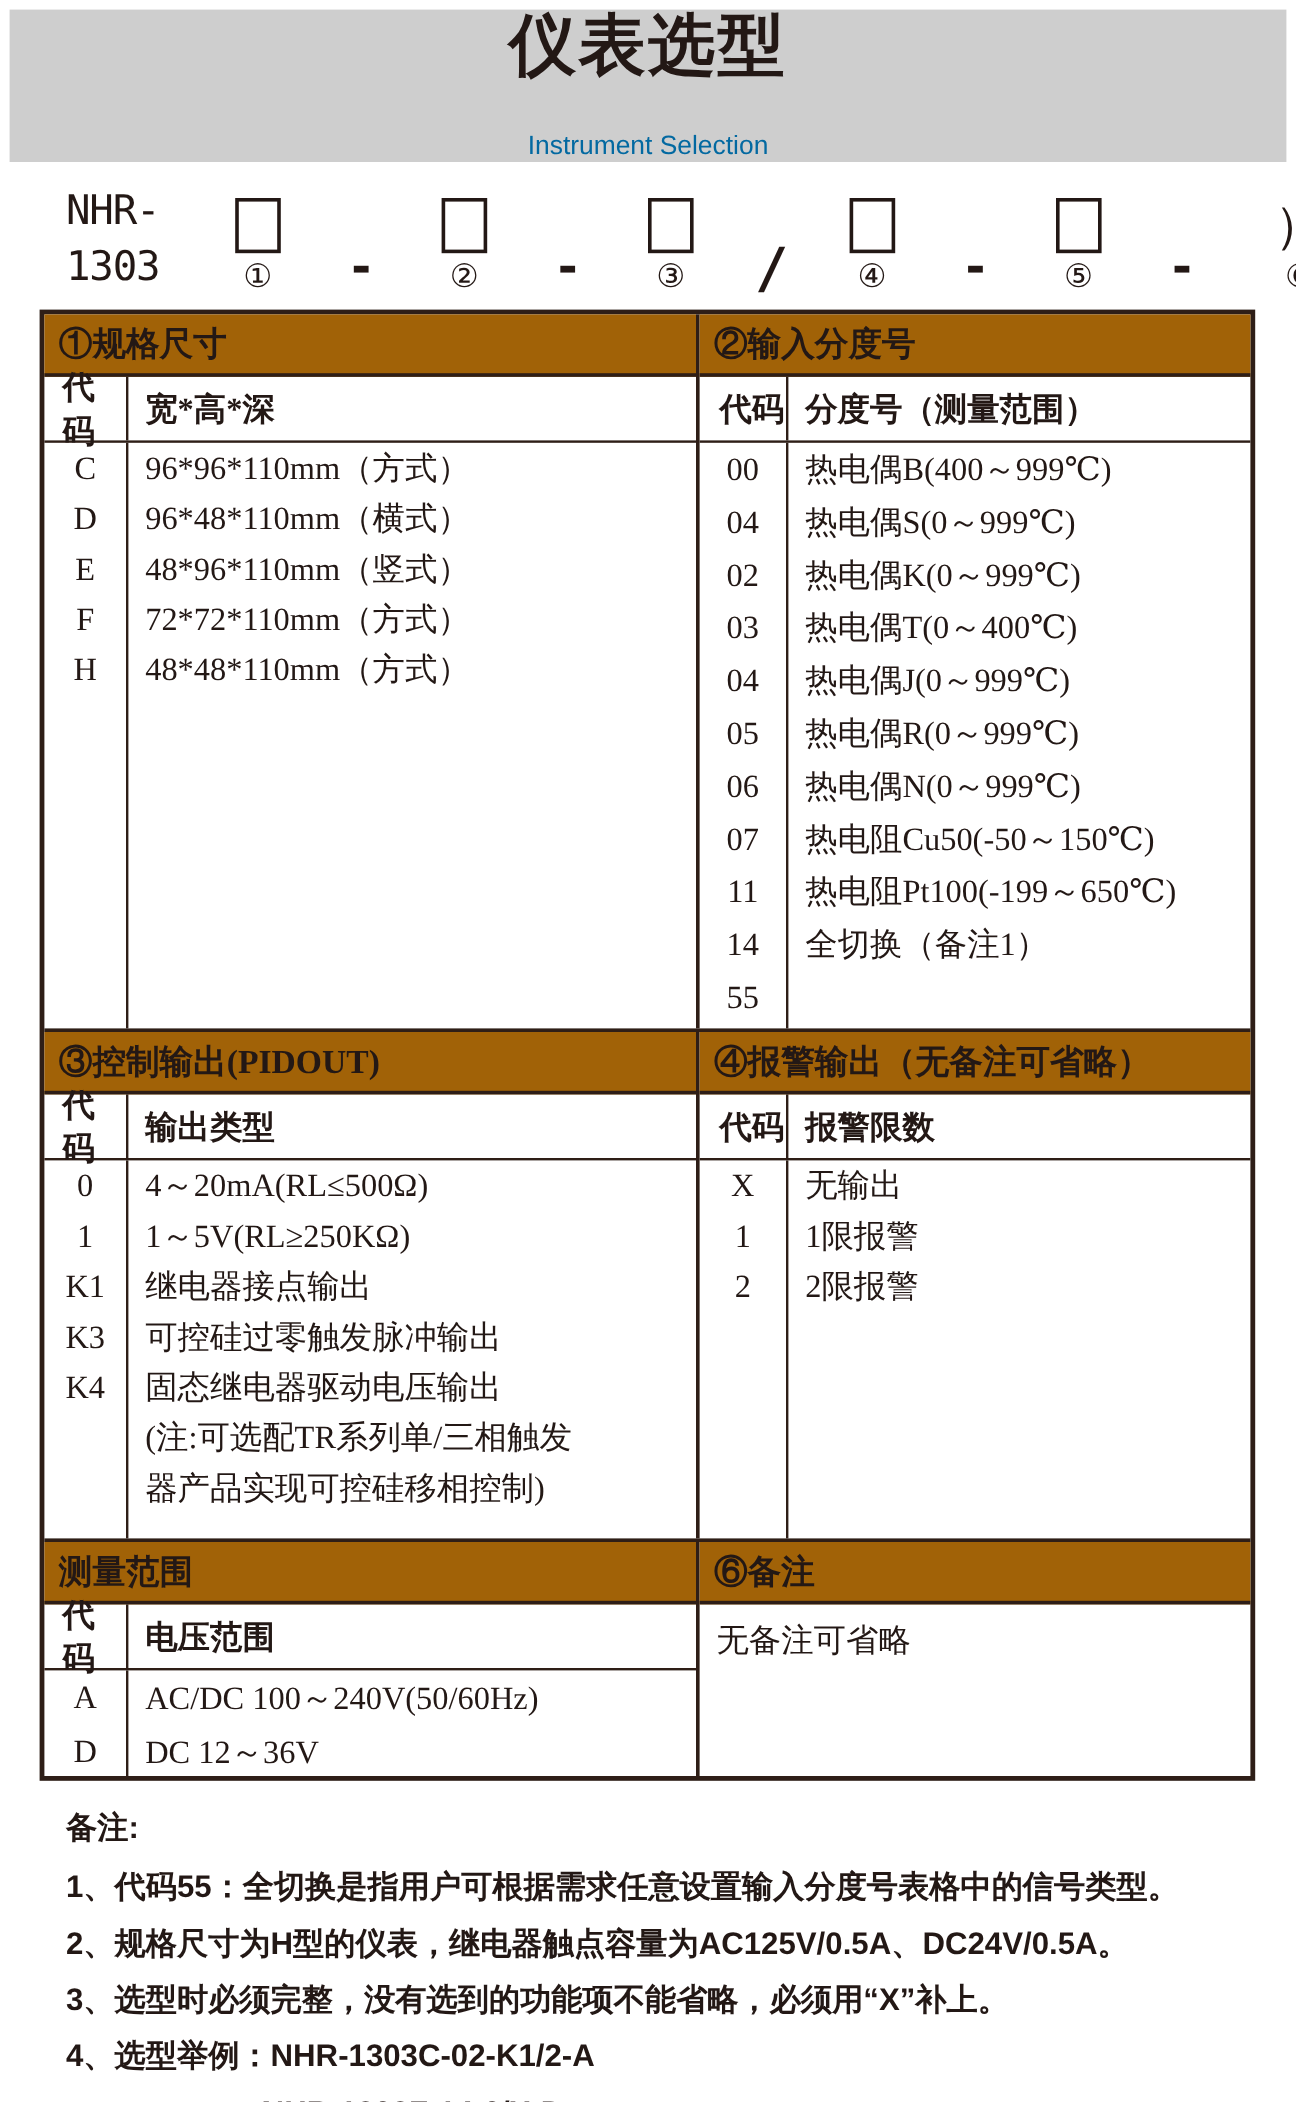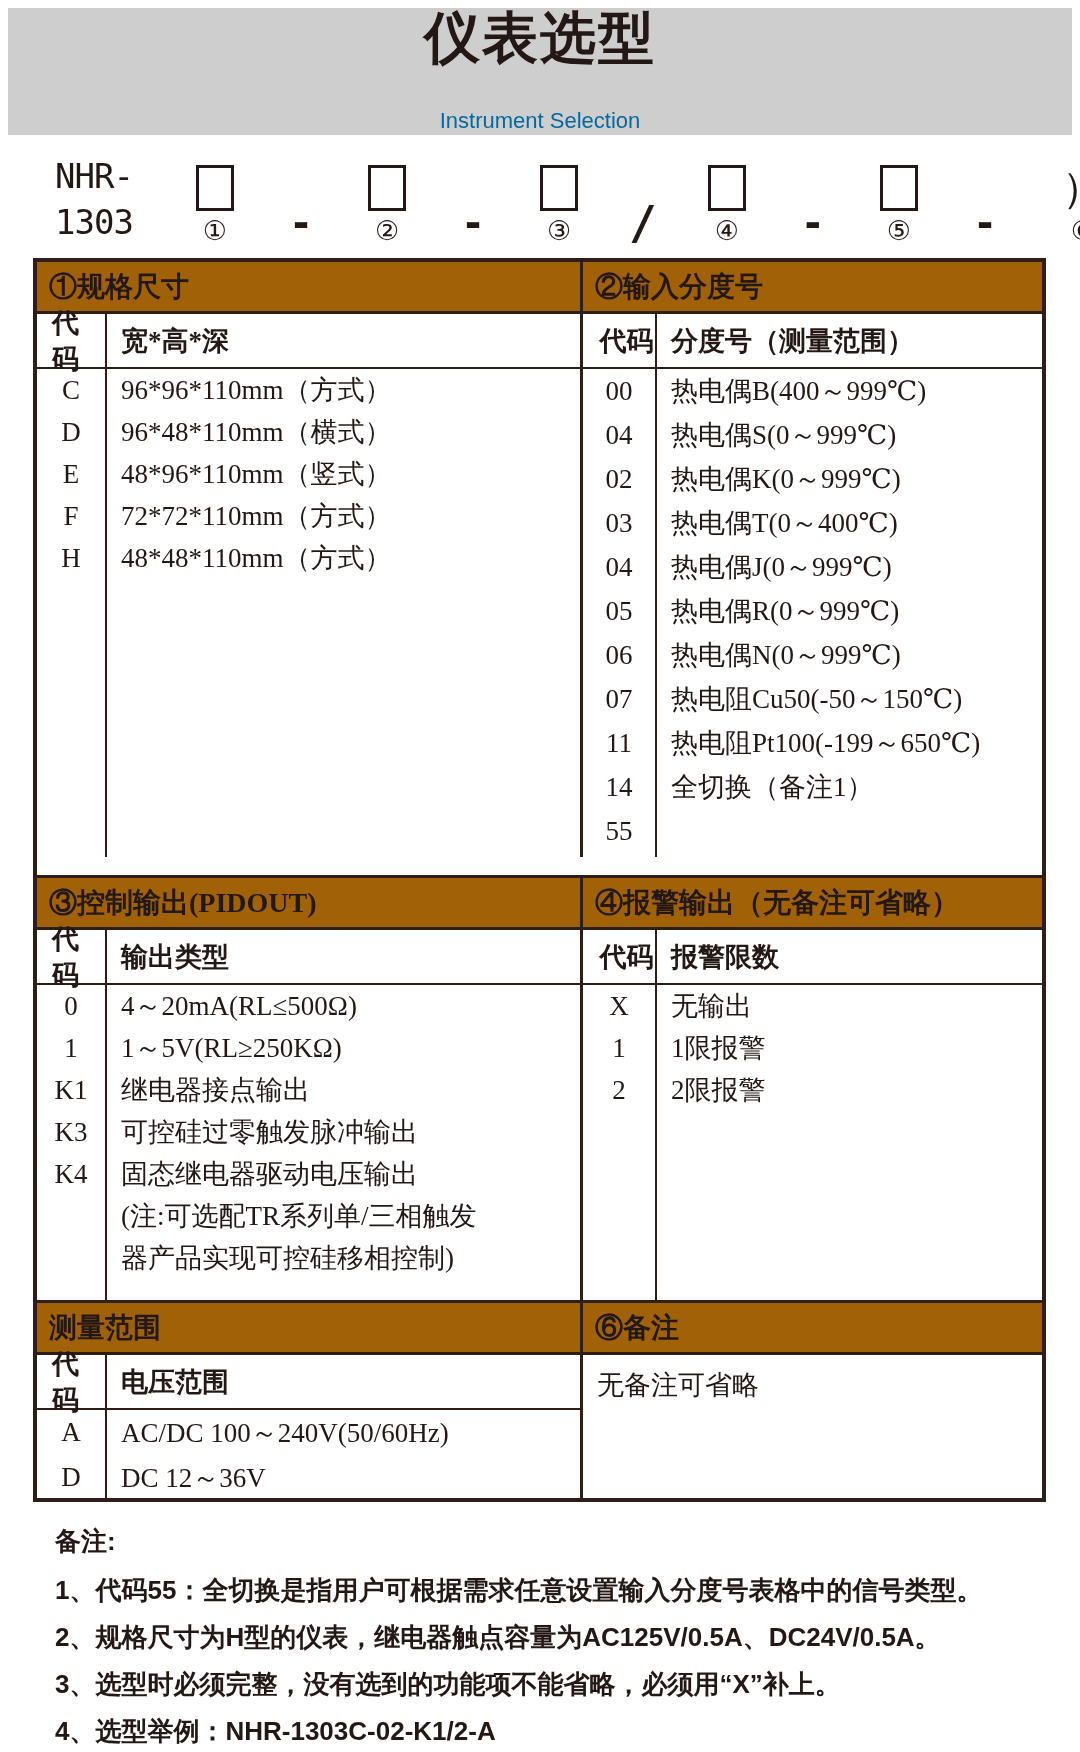--- a/index.html
+++ b/index.html
@@ -32,21 +32,21 @@
   }
   .sep.slash { font-size: 46px; margin: 0 4px; }
   .paren-slot { width: auto; }
   .paren-text { font-size: 42px; line-height: 46px; letter-spacing: 10px; margin-left: 10px; }
 
   
   .spec-table { margin: 13px 33px 0 33px; width: 1013px; border: 4px solid #2e1e17; }
   .band { display: grid; grid-template-columns: 546px 1fr; }
   .band + .band { border-top: 3px solid #2e1e17; }
   .band1 { height: 595px; }
-  .band2 { height: 425px; margin-top: 18px; }
+  .band2 { height: 425px; }
   .band3 { height: 198px; }
   .half { display: flex; flex-direction: column; }
   .half-left { border-right: 3px solid #2e1e17; }
 
   .sec-header {
     height: 52px; background: #a16207; border-bottom: 3px solid #2e1e17;
     display: flex; align-items: center; padding-left: 12px;
     font-family: "Liberation Serif", "DejaVu Serif", serif;
     font-weight: bold; font-size: 28px;
   }

